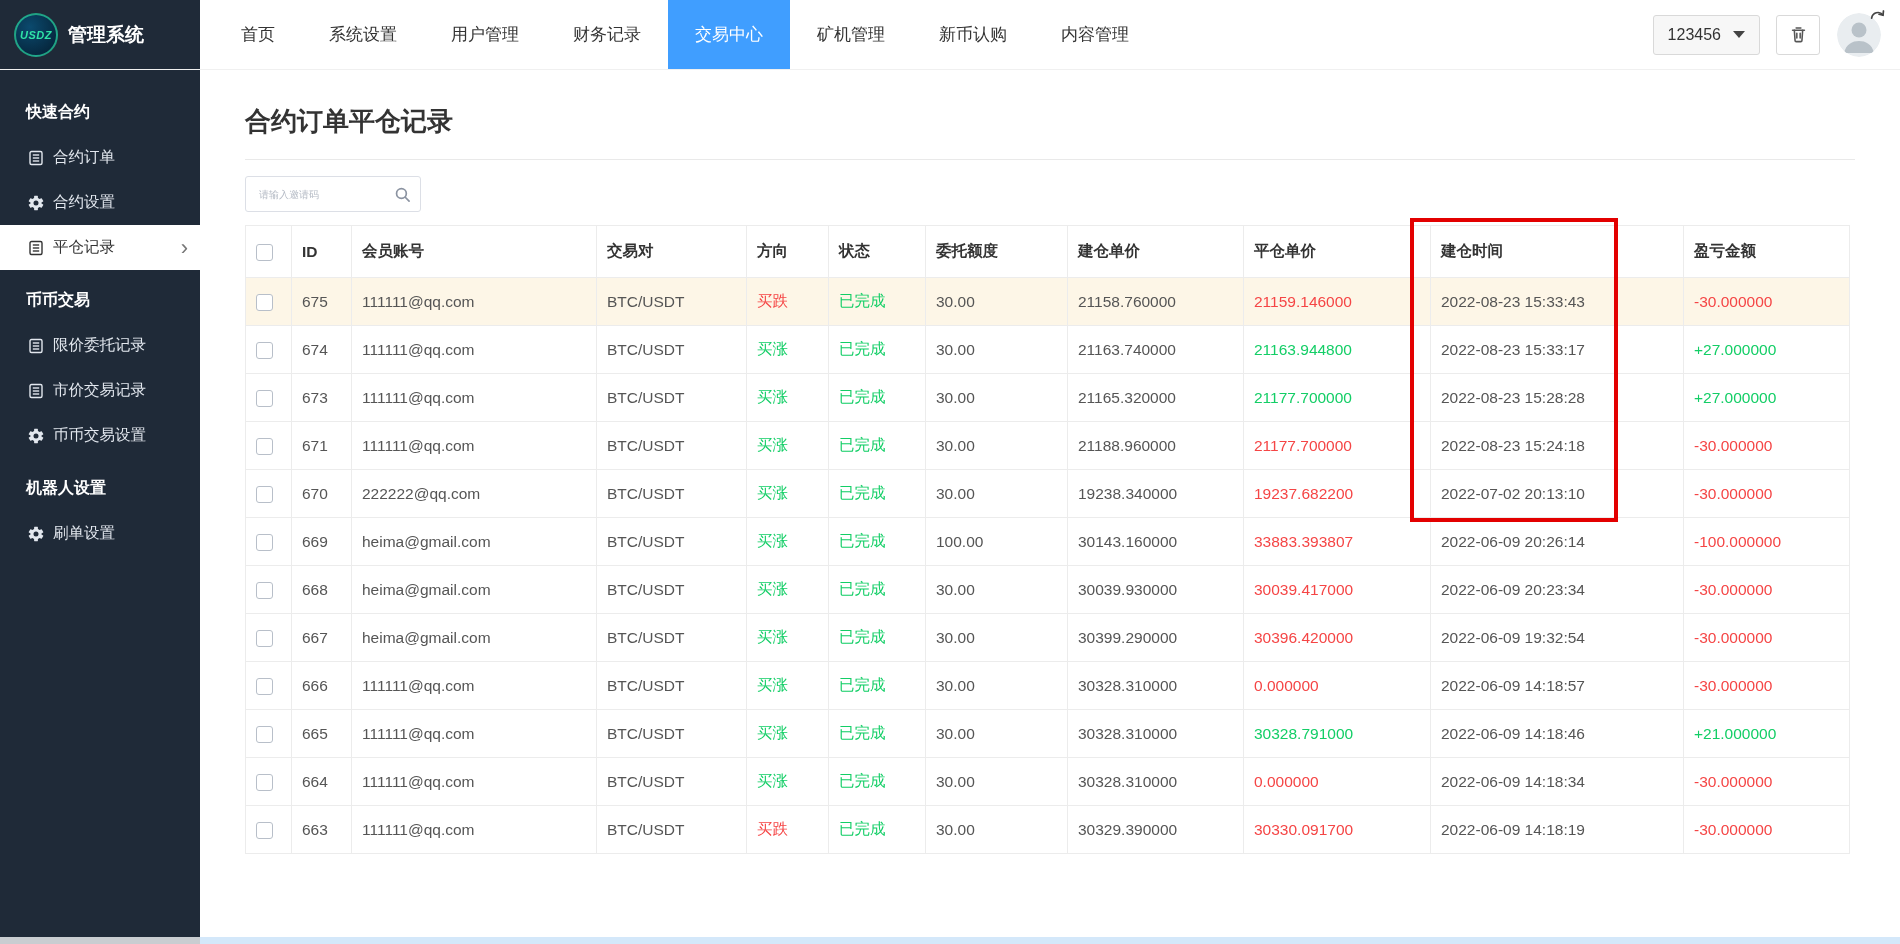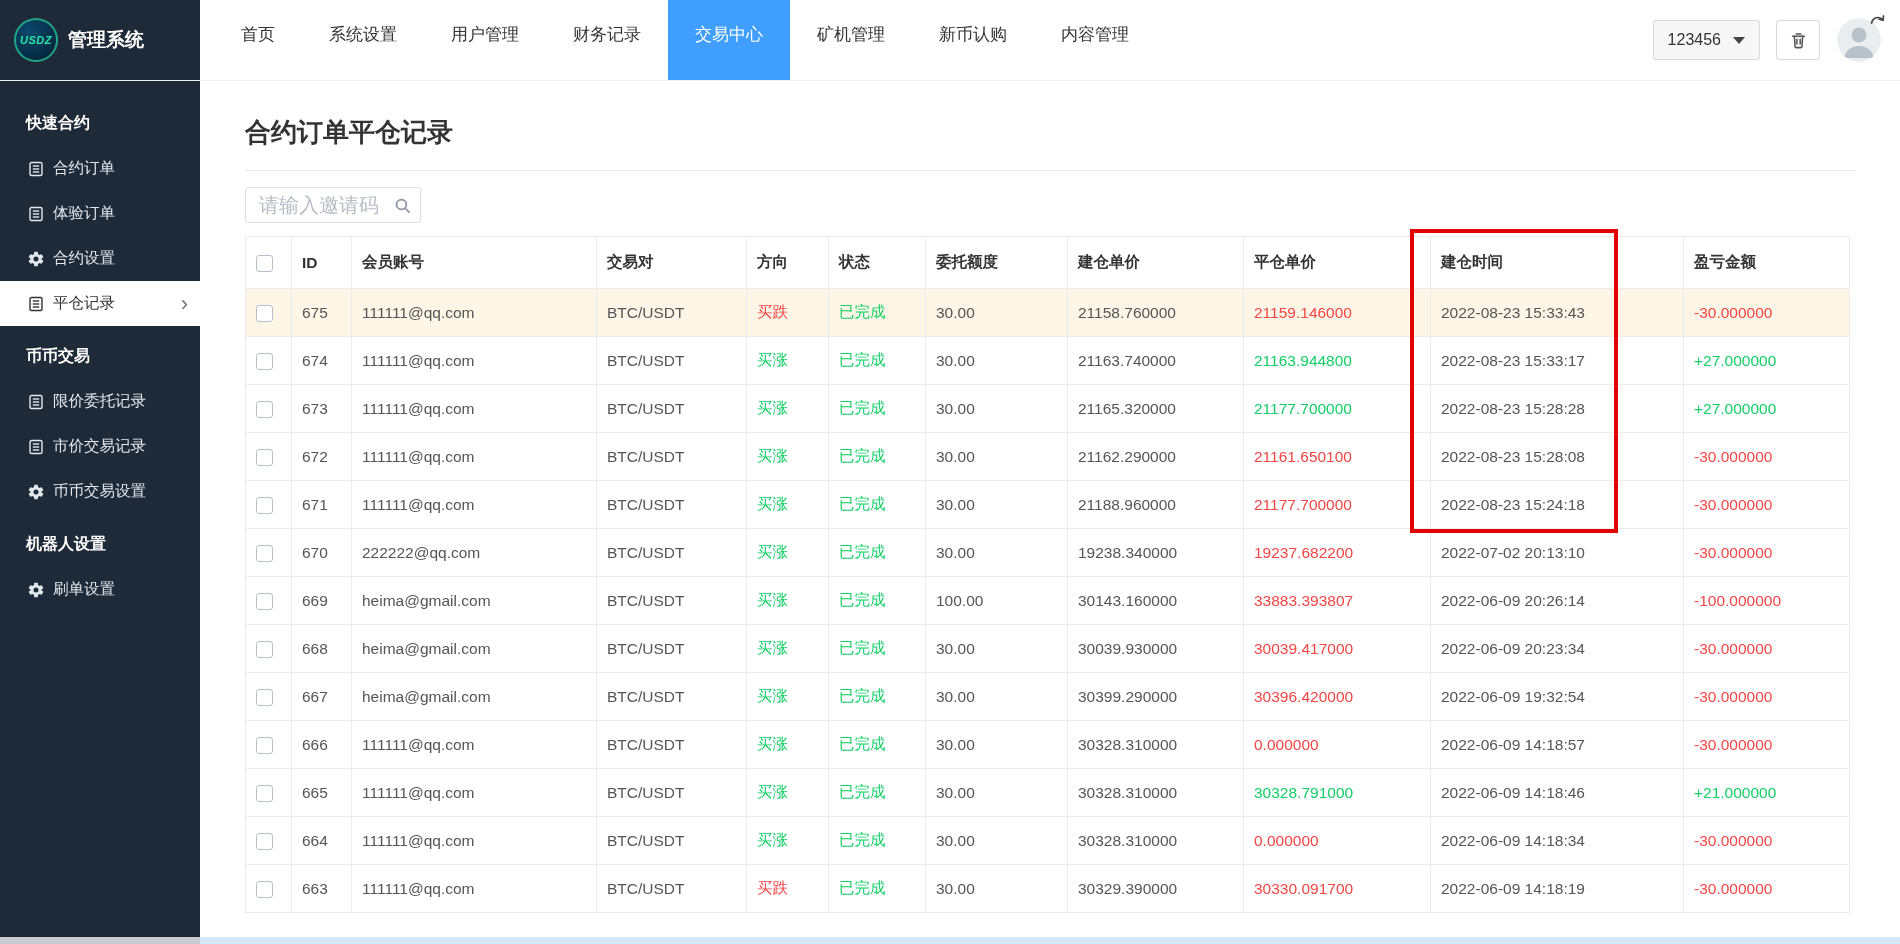--- a/index.html
+++ b/index.html
@@ -4,21 +4,21 @@
 <style>
   :root{
     --accent:#409eff; --red:#f54545; --green:#13ce66;
     --sidebar-bg:#1f2a38; --highlight-row:#fdf6e7;
     --annotation:#e30000; --table-border:#ececec;
   }
   *{box-sizing:border-box}
   body{margin:0;width:1900px;height:944px;overflow:hidden;background:#fff;
        font-family:"Liberation Sans","DejaVu Sans",sans-serif;color:#333}
   
-  .topbar{display:flex;height:81px;background:#fff;border-bottom:1px solid #f0f0f0;align-items:stretch}
+  .topbar{display:flex;height:70px;background:#fff;border-bottom:1px solid #f0f0f0;align-items:stretch}
   .logo{flex:0 0 200px;background:var(--sidebar-bg);display:flex;align-items:center;gap:10px;padding-left:14px}
   .logo-badge{width:44px;height:44px;border-radius:50%;flex:0 0 auto;
       background:radial-gradient(circle at 35% 30%, #0b4a6e, #06283f 75%);
       border:2px solid rgba(46,227,167,.65);color:#2fe3a7;font-size:11px;font-weight:bold;font-style:italic;
       display:flex;align-items:center;justify-content:center;letter-spacing:.5px}
   .brand{color:#fff;font-size:19px;font-weight:600;white-space:nowrap}
   .topnav{display:flex;align-items:stretch;padding-left:14px}
   .nav-item{line-height:70px;padding:0 27px;font-size:17px;color:#333;cursor:pointer;white-space:nowrap}
   .nav-item.active{background:var(--accent);color:#fff}
   .top-right{margin-left:auto;display:flex;align-items:center;gap:16px;padding-right:18px}
@@ -38,21 +38,21 @@
       font-size:15.5px;cursor:pointer;white-space:nowrap}
   .side-item svg{flex:0 0 auto}
   .side-item.active{background:#fff;color:#333}
   .chev{margin-left:auto;font-size:22px;line-height:14px;color:#777}
   .content{flex:1;background:#fff;padding:0 45px;position:relative}
   .page-title{margin:34px 0 0;font-size:26px;font-weight:600;color:#333;padding-bottom:20px;
       border-bottom:1px solid #e9e9e9}
   .search-row{margin-top:16px}
   .search-box{display:inline-flex;align-items:center;border:1px solid #dcdfe6;border-radius:3px;
       height:36px;width:176px;padding:0 9px 0 11px;background:#fff}
-  .search-box input{border:0;outline:0;flex:1;min-width:0;font-size:20px;color:#333;
+  .search-box input{border:0;outline:0;flex:1;min-width:0;font-size:10px;color:#333;
       font-family:inherit;background:transparent}
   ::placeholder{color:#b6bcc6}
   .mag{display:flex;cursor:pointer}
   
   .table-wrap{position:relative;margin-top:13px}
   table{border-collapse:collapse;table-layout:fixed;width:1604px;font-size:15.5px;color:#555}
   th,td{border:1px solid var(--table-border);padding:0 10px;text-align:left;overflow:hidden;white-space:nowrap}
   th{height:52px;color:#333;font-weight:bold}
   td{height:48px}
   tr.hl td{background:var(--highlight-row)}
@@ -123,29 +123,20 @@
       <div class="side-item">
         <svg width="16" height="16" viewBox="0 0 16 16" fill="none" stroke="currentColor" stroke-width="1.4">
           <rect x="2" y="1.5" width="12" height="13" rx="1.5"></rect>
           <line x1="4.8" y1="5" x2="11.2" y2="5"></line>
           <line x1="4.8" y1="8" x2="11.2" y2="8"></line>
           <line x1="4.8" y1="11" x2="11.2" y2="11"></line>
         </svg>
         <span>合约订单</span>
       </div>
       <div class="side-item">
-        <svg width="16" height="16" viewBox="0 0 16 16" fill="none" stroke="currentColor" stroke-width="1.4">
-          <rect x="2" y="1.5" width="12" height="13" rx="1.5"></rect>
-          <line x1="4.8" y1="5" x2="11.2" y2="5"></line>
-          <line x1="4.8" y1="8" x2="11.2" y2="8"></line>
-          <line x1="4.8" y1="11" x2="11.2" y2="11"></line>
-        </svg>
-        <span>体验订单</span>
-      </div>
-      <div class="side-item">
         <svg width="16" height="16" viewBox="0 0 16 16">
           <path fill="currentColor" d="M15.1 9.4l-1.6-.9a5.6 5.6 0 0 0 0-1l1.6-.9c.2-.1.3-.4.2-.6l-1.5-2.6a.45.45 0 0 0-.6-.2l-1.6.9a5.9 5.9 0 0 0-1.7-1V1.2a.4.4 0 0 0-.4-.4h-3a.4.4 0 0 0-.4.4v1.9c-.6.2-1.2.6-1.7 1l-1.6-.9a.45.45 0 0 0-.6.2L.7 6c-.1.2 0 .5.2.6l1.6.9a5.6 5.6 0 0 0 0 1l-1.6.9c-.2.1-.3.4-.2.6l1.5 2.6c.1.2.4.3.6.2l1.6-.9c.5.4 1.1.8 1.7 1v1.9c0 .2.2.4.4.4h3c.2 0 .4-.2.4-.4v-1.9c.6-.2 1.2-.6 1.7-1l1.6.9c.2.1.5 0 .6-.2l1.5-2.6c.1-.2 0-.5-.2-.6zM8 10.5a2.5 2.5 0 1 1 0-5 2.5 2.5 0 0 1 0 5z"></path>
         </svg>
         <span>合约设置</span>
       </div>
       <div class="side-item active">
         <svg width="16" height="16" viewBox="0 0 16 16" fill="none" stroke="currentColor" stroke-width="1.4">
           <rect x="2" y="1.5" width="12" height="13" rx="1.5"></rect>
           <line x1="4.8" y1="5" x2="11.2" y2="5"></line>
           <line x1="4.8" y1="8" x2="11.2" y2="8"></line>
@@ -268,33 +259,20 @@
               <td class="green">买涨</td>
               <td class="green">已完成</td>
               <td>30.00</td>
               <td>21165.320000</td>
               <td class="green">21177.700000</td>
               <td>2022-08-23 15:28:28</td>
               <td class="green">+27.000000</td>
             </tr>
             <tr>
               <td><input type="checkbox" class="cb" style=""></td>
-              <td>672</td>
-              <td>111111@qq.com</td>
-              <td>BTC/USDT</td>
-              <td class="green">买涨</td>
-              <td class="green">已完成</td>
-              <td>30.00</td>
-              <td>21162.290000</td>
-              <td class="red">21161.650100</td>
-              <td>2022-08-23 15:28:08</td>
-              <td class="red">-30.000000</td>
-            </tr>
-            <tr>
-              <td><input type="checkbox" class="cb" style=""></td>
               <td>671</td>
               <td>111111@qq.com</td>
               <td>BTC/USDT</td>
               <td class="green">买涨</td>
               <td class="green">已完成</td>
               <td>30.00</td>
               <td>21188.960000</td>
               <td class="red">21177.700000</td>
               <td>2022-08-23 15:24:18</td>
               <td class="red">-30.000000</td>

